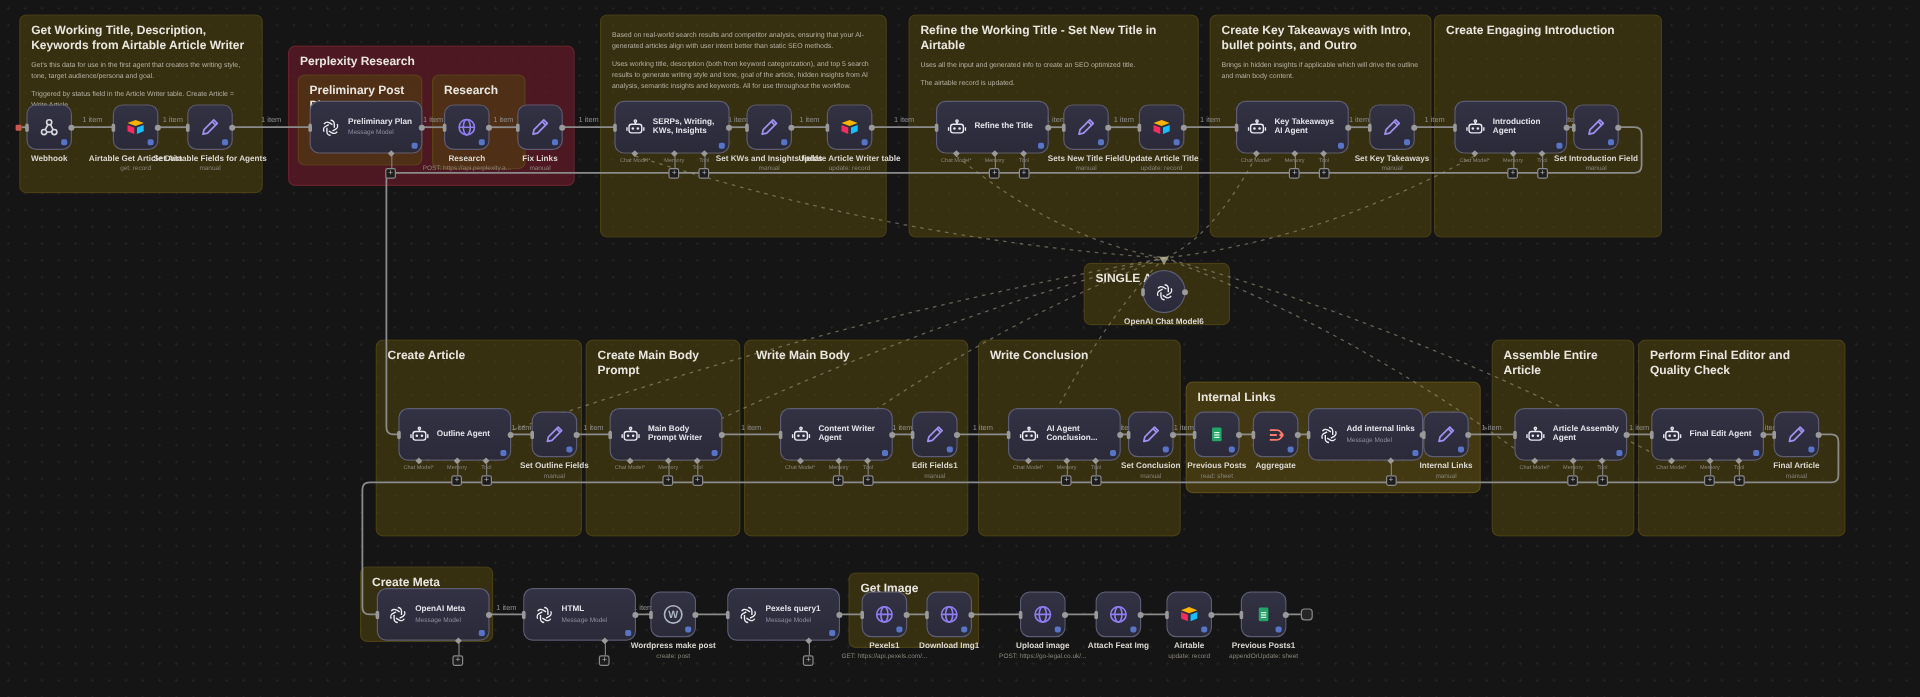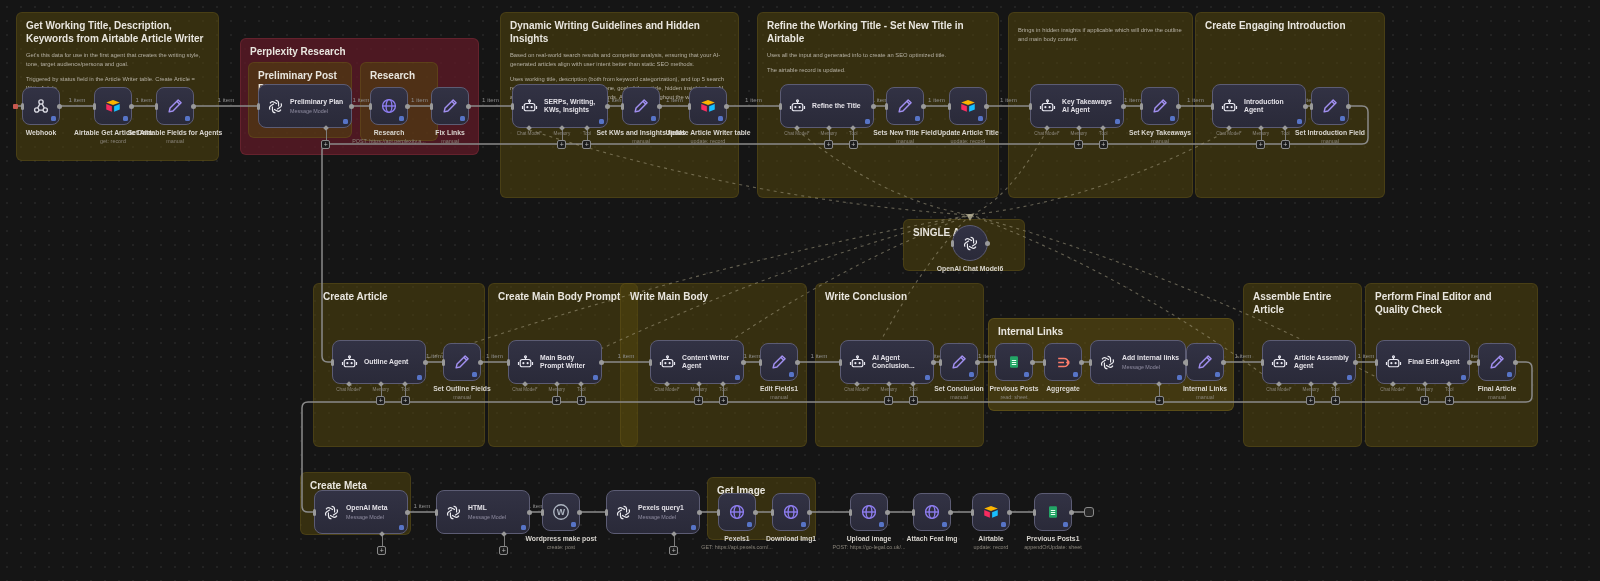--- a/index.html
+++ b/index.html
@@ -50,39 +50,39 @@
       <div class="sticky tone-red" style="left: 240px; top: 38px; width: 239px; height: 117px;">
         <div class="t">Perplexity Research</div>
       </div>
       <div class="sticky tone-olive" style="left: 248px; top: 62px; width: 104px; height: 76px;">
         <div class="t">Preliminary Post Plan</div>
       </div>
       <div class="sticky tone-olive" style="left: 360px; top: 62px; width: 78px; height: 79px;">
         <div class="t">Research</div>
       </div>
       <div class="sticky tone-olive" style="left: 500px; top: 12px; width: 239px; height: 186px;">
-        <div class="t">Dynamic Writing Guidelines and Hidden Insights</div>
         <div class="b">Based on real-world search results and competitor analysis, ensuring that your AI-generated articles align with user intent better than static SEO methods.</div>
         <div class="b">Uses working title, description (both from keyword categorization), and top 5 search results to generate writing style and tone, goal of the article, hidden insights from AI analysis, semantic insights and keywords. All for use throughout the workflow.</div>
       </div>
       <div class="sticky tone-olive" style="left: 757px; top: 12px; width: 242px; height: 186px;">
         <div class="t">Refine the Working Title - Set New Title in Airtable</div>
         <div class="b">Uses all the input and generated info to create an SEO optimized title.</div>
         <div class="b">The airtable record is updated.</div>
       </div>
       <div class="sticky tone-olive" style="left: 1008px; top: 12px; width: 185px; height: 186px;">
+        <div class="t">Create Key Takeaways with Intro, bullet points, and Outro</div>
         <div class="b">Brings in hidden insights if applicable which will drive the outline and main body content.</div>
       </div>
       <div class="sticky tone-olive" style="left: 1195px; top: 12px; width: 190px; height: 186px;">
         <div class="t">Create Engaging Introduction</div>
       </div>
       <div class="sticky tone-olive" style="left: 313px; top: 283px; width: 172px; height: 164px;">
         <div class="t">Create Article</div>
       </div>
-      <div class="sticky tone-olive" style="left: 488px; top: 283px; width: 150px; height: 164px;">
+      <div class="sticky tone-olive" style="left: 488px; top: 283px; width: 129px; height: 164px;">
         <div class="t">Create Main Body Prompt</div>
       </div>
       <div class="sticky tone-olive" style="left: 620px; top: 283px; width: 187px; height: 164px;">
         <div class="t">Write Main Body</div>
       </div>
       <div class="sticky tone-olive" style="left: 815px; top: 283px; width: 169px; height: 164px;">
         <div class="t">Write Conclusion</div>
       </div>
       <div class="sticky tone-olive2" style="left: 988px; top: 318px; width: 246px; height: 93px;">
         <div class="t">Internal Links</div>

